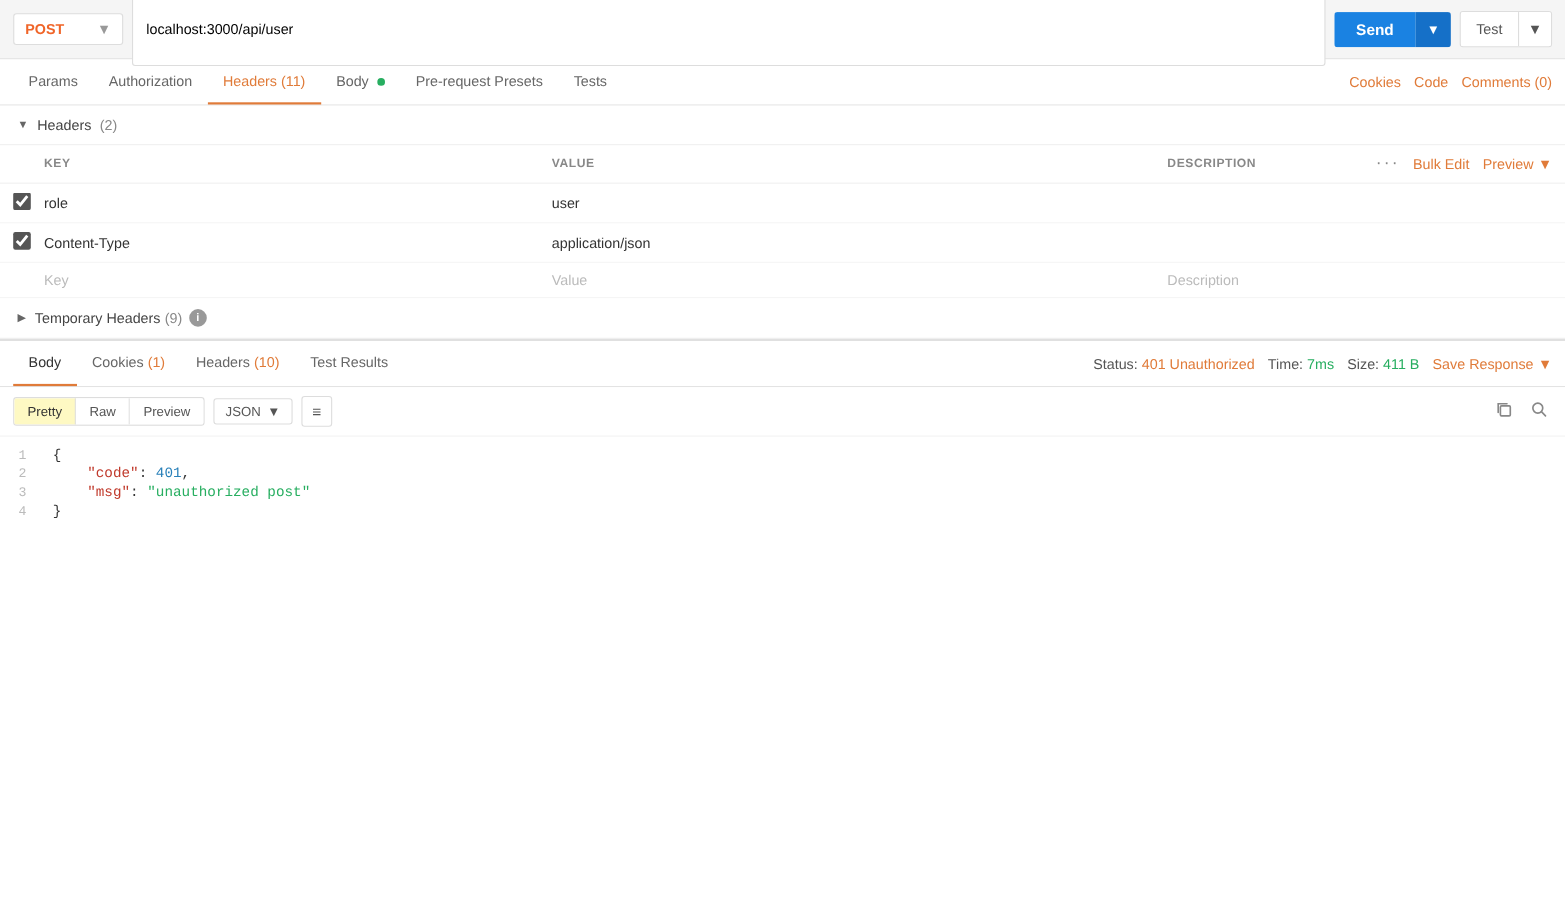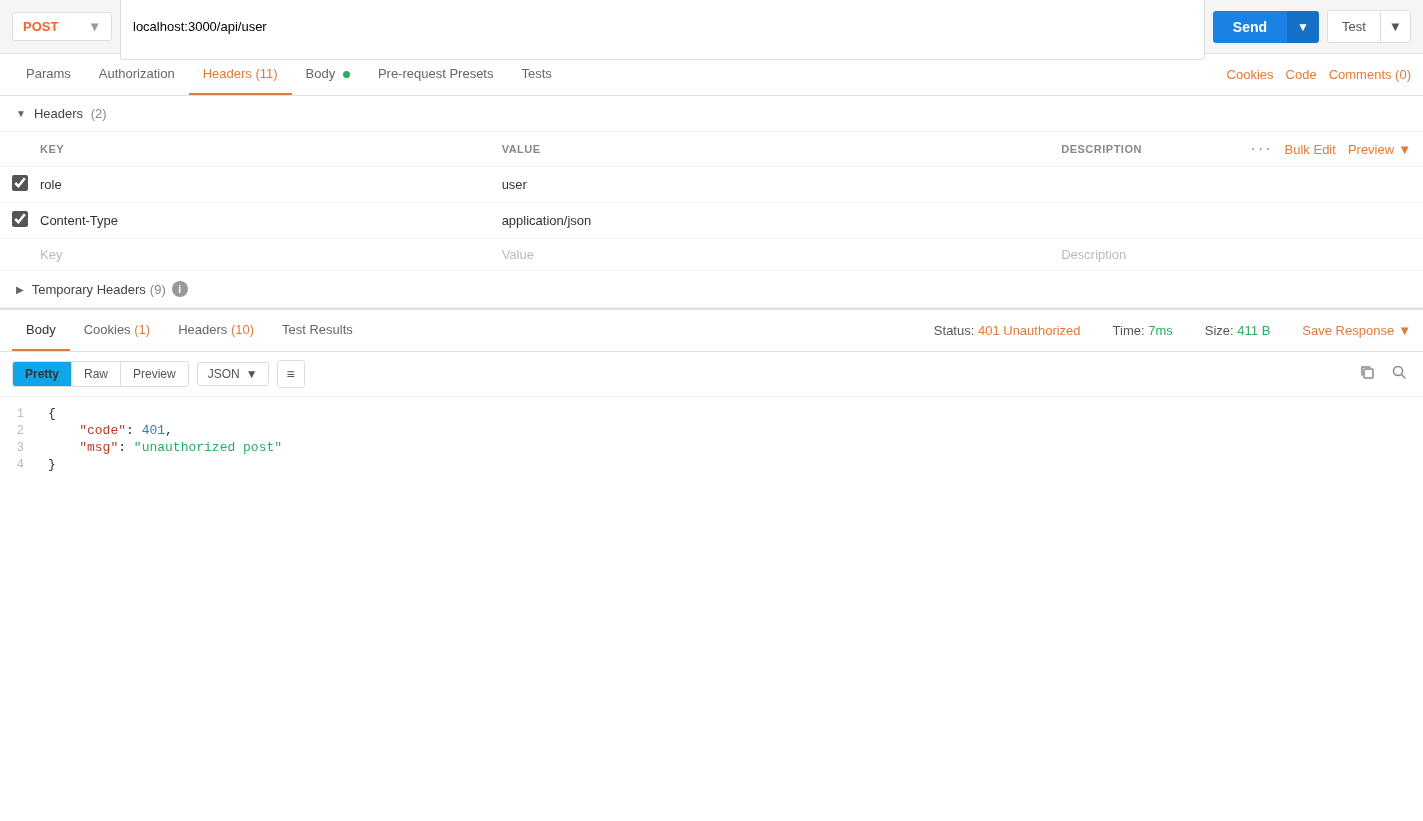--- a/index.html
+++ b/index.html
@@ -252,21 +252,21 @@
     .response-tab.active {
       color: #333;
       border-bottom: 2px solid #e07b39;
     }
     .response-tab .badge {
       color: #e07b39;
     }
     .response-meta {
       display: flex;
       align-items: center;
-      gap: 32px;
+      gap: 12px;
       font-size: 13px;
       color: #555;
     }
     .status-label { color: #555; }
     .status-value { color: #e07b39; font-weight: 500; }
     .time-label { color: #555; }
     .time-value { color: #27ae60; font-weight: 500; }
     .size-label { color: #555; }
     .size-value { color: #27ae60; font-weight: 500; }
     .save-response-btn {
@@ -300,23 +300,23 @@
       padding: 5px 12px;
       cursor: pointer;
       font-size: 12px;
       color: #555;
       background: #fff;
       border: none;
       border-right: 1px solid #ddd;
     }
     .format-tab:last-child { border-right: none; }
     .format-tab.active {
-      background: #0ea5e9;
+      background: #fef9c3;
       color: #333;
-      font-weight: 700;
+      font-weight: 400;
     }
     .format-select {
       display: flex;
       align-items: center;
       border: 1px solid #ddd;
       border-radius: 3px;
       padding: 4px 10px;
       cursor: pointer;
       font-size: 12px;
       color: #555;

